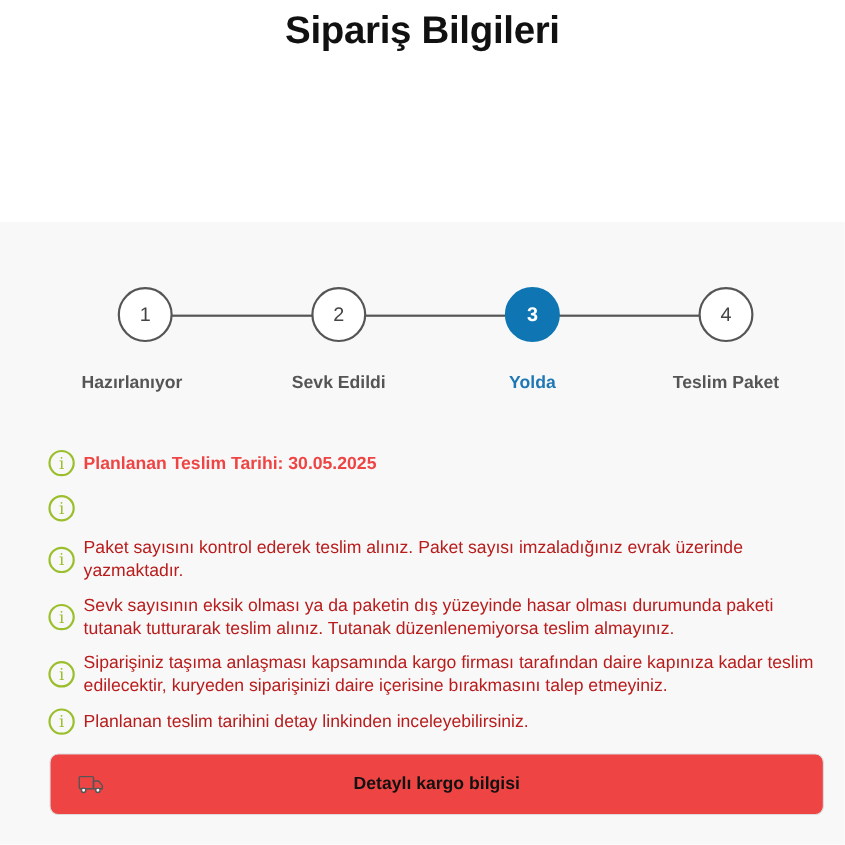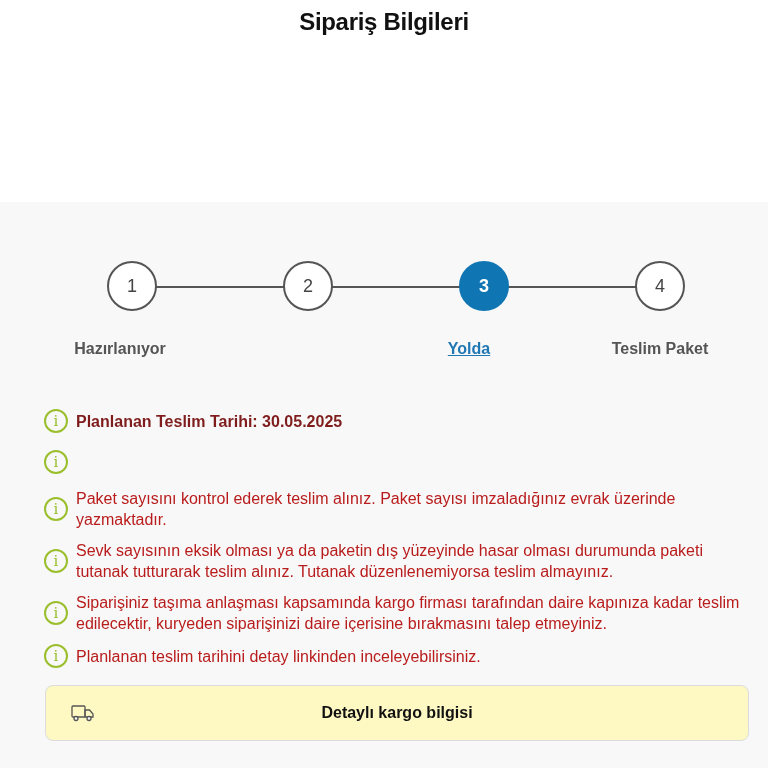--- a/index.html
+++ b/index.html
@@ -1,34 +1,34 @@
 <!DOCTYPE html>
 <html><head>
 <meta charset="utf-8">
 <style>
   * { box-sizing: border-box; margin: 0; padding: 0; }
   html, body { width: 768px; height: 768px; overflow: hidden; background: #ffffff; font-family: "Liberation Sans", "DejaVu Sans", sans-serif; }
   .page { position: relative; width: 768px; height: 768px; }
-  .title { position: absolute; top: 8px; left: 0; width: 768px; text-align: center; font-size: 24px; font-weight: bold; color: #111; letter-spacing: -0.3px; }
+  .title { position: absolute; top: 8px; left: 0; width: 768px; text-align: center; font-size: 35px; font-weight: bold; color: #111; letter-spacing: -0.3px; }
   .panel { position: absolute; top: 202px; left: 0; width: 768px; height: 566px; background: #f8f8f8; }
 
   .stepper { position: absolute; top: 60px; left: 0; width: 768px; height: 100px; }
   .step-line { position: absolute; top: 84px; height: 2px; background: #555; }
   .step { position: absolute; top: 59px; width: 50px; height: 50px; border-radius: 50%; border: 2px solid #555; background: #fff; display: flex; align-items: center; justify-content: center; font-size: 18px; color: #444; }
   .step.active { background: #0f76b3; border-color: #0f76b3; color: #fff; font-weight: bold; }
   .step-label { position: absolute; top: 138px; width: 160px; text-align: center; font-size: 16px; color: #555; font-weight: bold; }
   .step-label.active { color: #1f77b4; }
 
   .info-list { position: absolute; top: 207px; left: 44px; width: 710px; }
   .info-item { display: flex; align-items: center; margin-bottom: 10px; }
   .info-icon { width: 24px; height: 24px; min-width: 24px; border: 2px solid #9bbf2c; border-radius: 50%; display: flex; align-items: center; justify-content: center; color: #9bbf2c; font-size: 15px; font-family: "DejaVu Serif", serif; margin-right: 8px; }
   .info-text { font-size: 16px; color: #b91c1c; line-height: 21px; }
-  .info-text.bold { font-weight: bold; color: #7f1d1d; }
+  .info-text.bold { font-weight: bold; color: #ef4444; }
 
-  .detail-btn { position: absolute; top: 483px; left: 45px; width: 704px; height: 56px; background: #fef9c3; border: 1px solid #dcdcdc; border-radius: 8px; display: flex; align-items: center; justify-content: center; cursor: pointer; }
+  .detail-btn { position: absolute; top: 483px; left: 45px; width: 704px; height: 56px; background: #ef4444; border: 1px solid #dcdcdc; border-radius: 8px; display: flex; align-items: center; justify-content: center; cursor: pointer; }
   .truck { position: absolute; left: 25px; top: 18px; }
   .detail-label { font-size: 16px; font-weight: bold; color: #111; }
 </style>
 </head>
 <body>
 
 <div class="page">
   <h1 class="title">Sipariş Bilgileri</h1>
 
   <div class="panel">
@@ -36,21 +36,22 @@
       <div class="step-line" style="left:156px; width:128px;"></div>
       <div class="step-line" style="left:332px; width:128px;"></div>
       <div class="step-line" style="left:508px; width:128px;"></div>
 
       <div class="step" style="left:107px;">1</div>
       <div class="step" style="left:283px;">2</div>
       <div class="step active" style="left:459px;">3</div>
       <div class="step" style="left:635px;">4</div>
 
       <div class="step-label" style="left:40px;">Hazırlanıyor</div>
-      <div class="step-label active" style="left:389px;text-decoration:underline;">Yolda</div>
+      <div class="step-label" style="left:228px;">Sevk Edildi</div>
+      <div class="step-label active" style="left:404px;">Yolda</div>
       <div class="step-label" style="left:580px;">Teslim Paket</div>
     </div>
 
     <div class="info-list">
       <div class="info-item" style="margin-bottom:17px;">
         <span class="info-icon">i</span>
         <span class="info-text bold">Planlanan Teslim Tarihi: 30.05.2025</span>
       </div>
       <div class="info-item" style="margin-bottom:14px;">
         <span class="info-icon">i</span>

